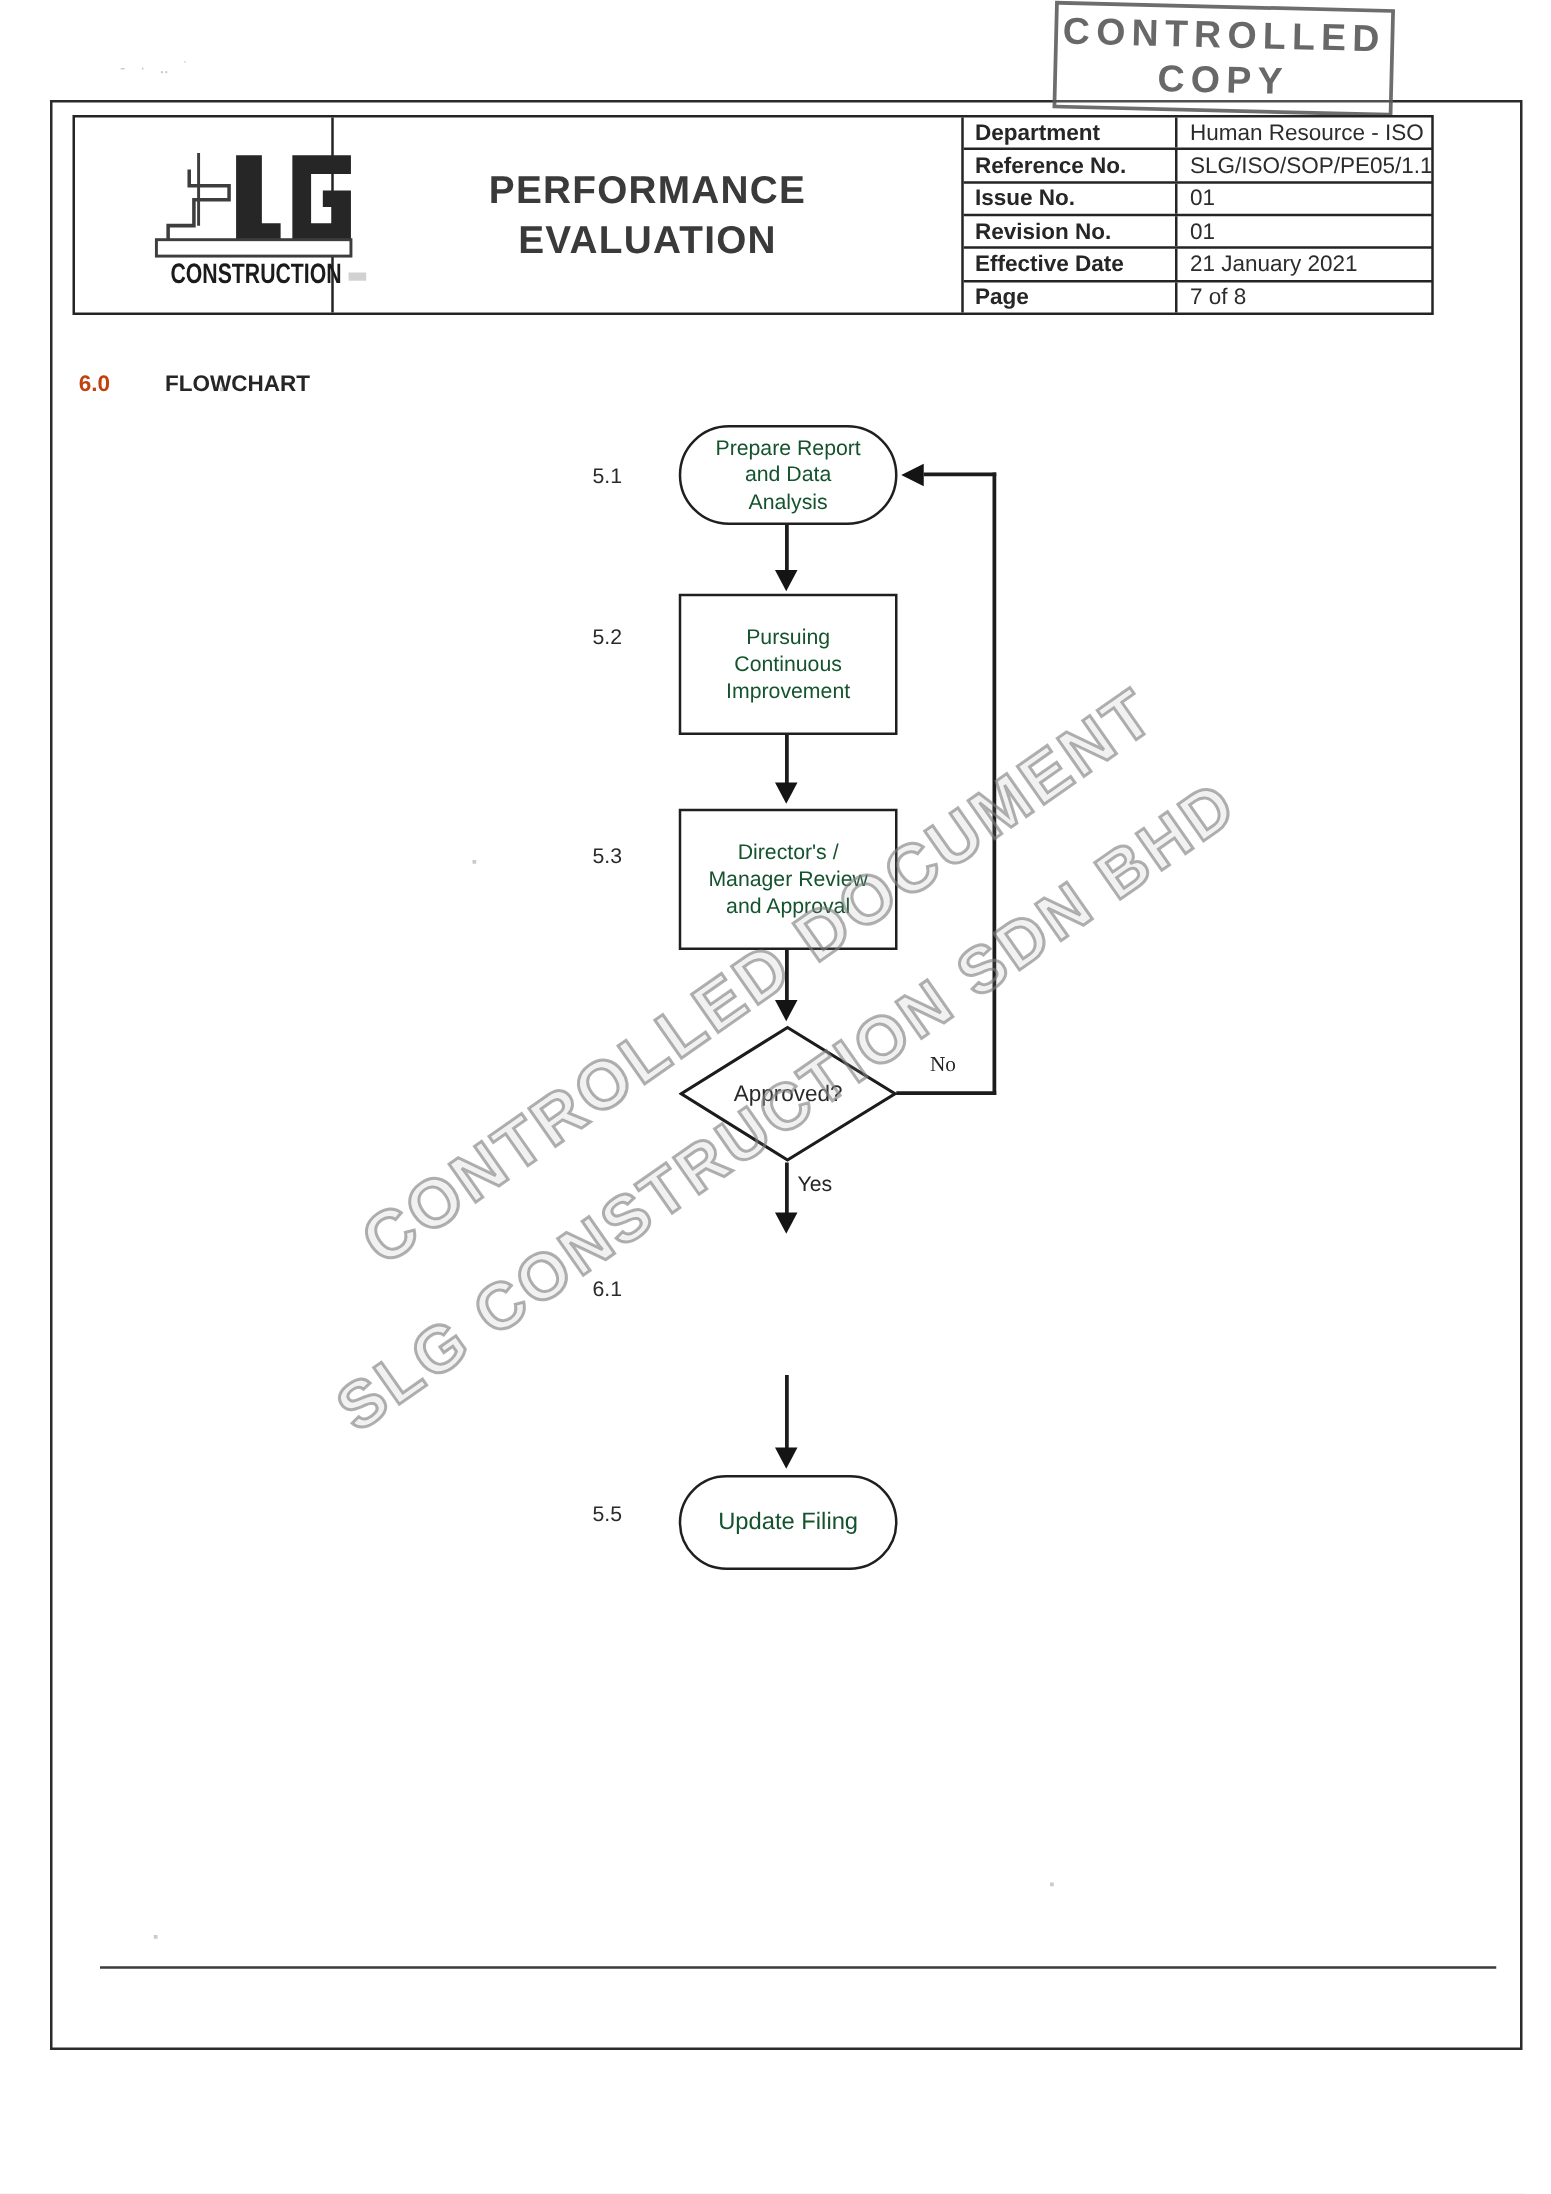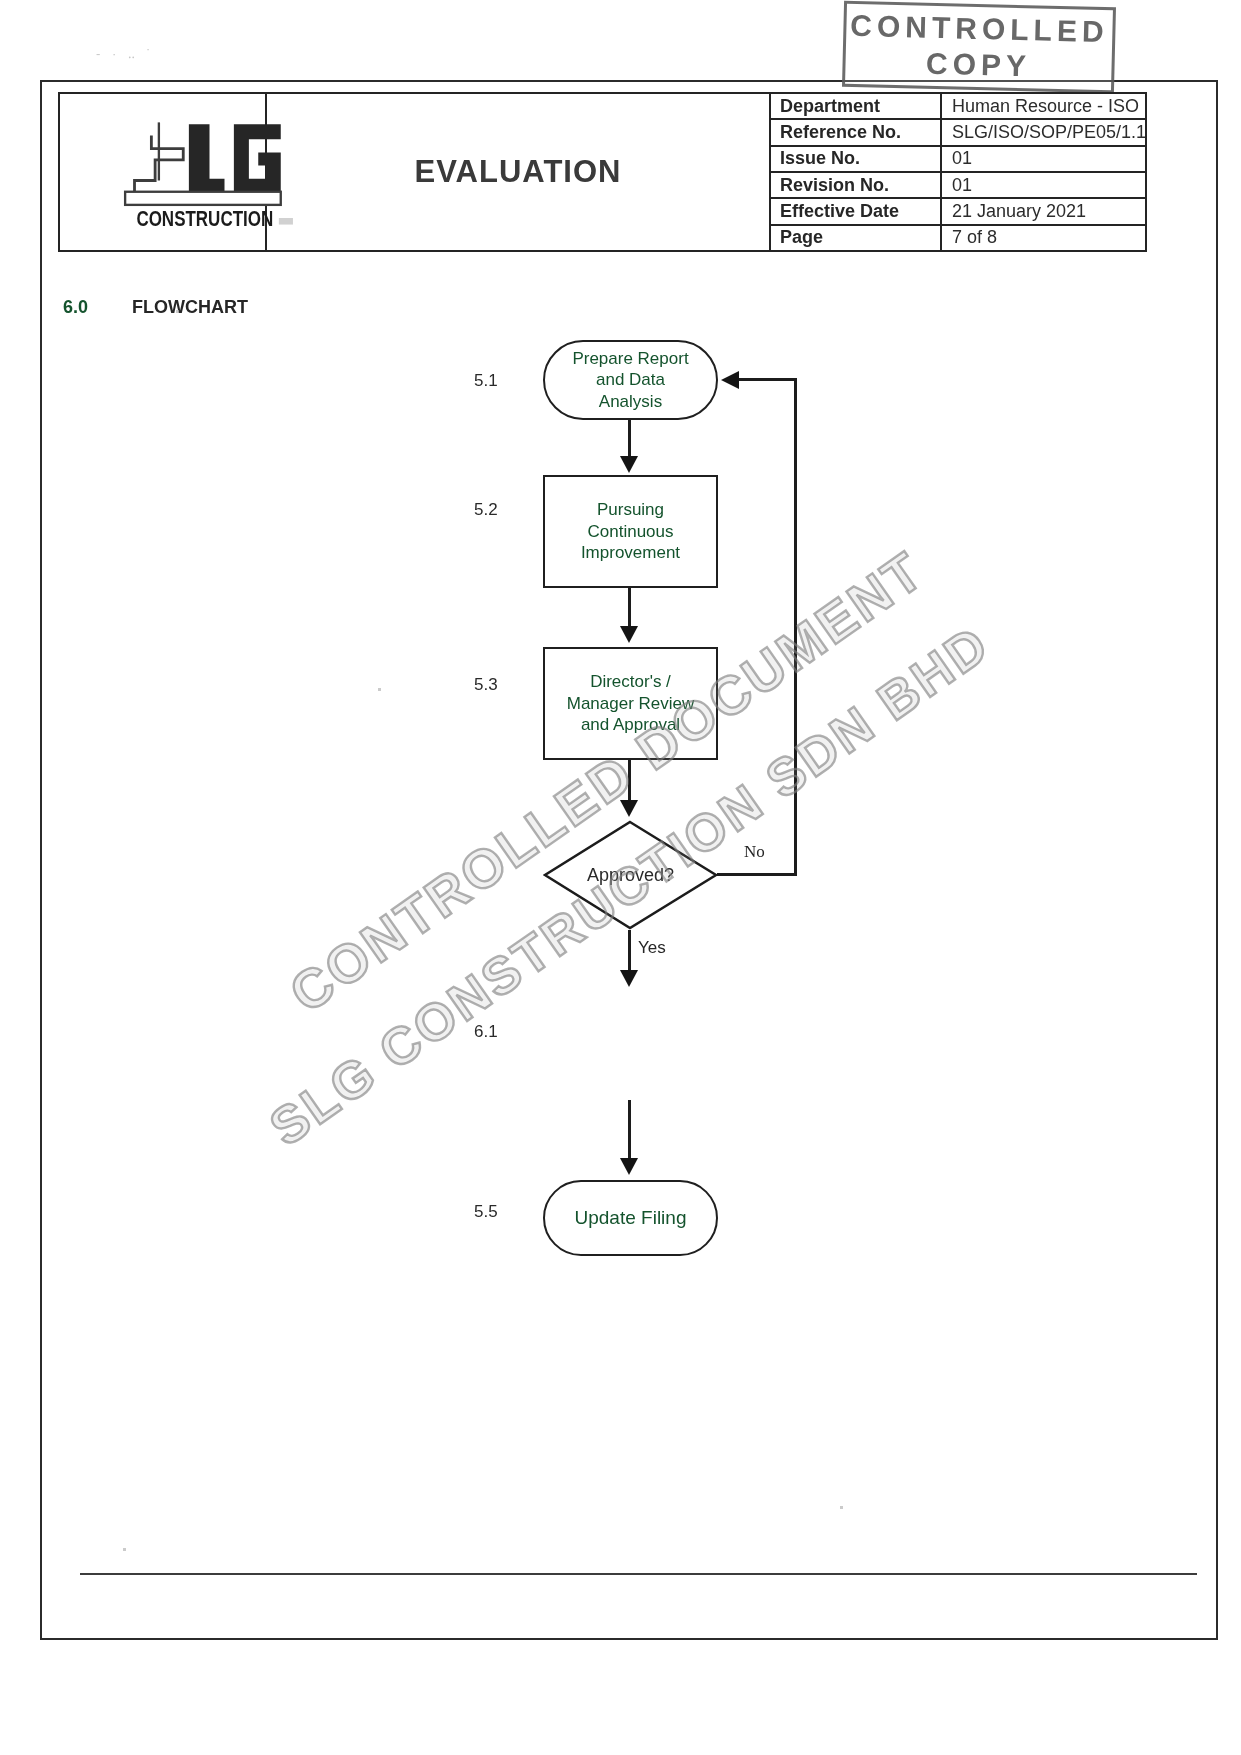--- a/index.html
+++ b/index.html
@@ -41,21 +41,21 @@
   }
   .info-cell{ flex:1; display:flex; flex-direction:column; }
   .irow{ flex:1; display:flex; border-top:2px solid #242424; align-items:center; }
   .irow:first-child{ border-top:none; }
   .ilabel{
     width:160px; flex:none; font-weight:bold; font-size:18px; padding-left:9px;
     border-right:2px solid #242424; align-self:stretch; display:flex; align-items:center; color:#262626;
   }
   .ival{ font-size:18px; padding-left:10px; color:#2c2c2c; }
   
-  .sec-num{ position:absolute; left:63px; top:297px; font-size:18px; font-weight:bold; color:#14532d;}
+  .sec-num{ position:absolute; left:63px; top:297px; font-size:18px; font-weight:bold; color:#c2410c;}
   .sec-title{ position:absolute; left:132px; top:297px; font-size:18px; font-weight:bold; color:#262626;}
   
   .node{
     position:absolute; left:543px; width:175px; box-sizing:border-box;
     border:2px solid #1f1f1f; background:#fff;
     display:flex; align-items:center; justify-content:center; text-align:center;
     font-size:17px; line-height:21.5px; color:#14532d; z-index:2;
   }
   .terminator{ border-radius:999px; }
   .stepnum{ position:absolute; left:474px; width:44px; font-size:17px; color:#2a2a2a; z-index:2;}
@@ -110,20 +110,21 @@
         <path d="M60 26 V88" fill="none" stroke="#3d3d3d" stroke-width="2.5"></path>
         <path d="M92 28 h22 v58 h16 v14 h-38 z" fill="#262626"></path>
         <path d="M140 28 h50 v16 h-34 v42 h18 v-14 h-8 v-14 h24 v42 h-50 z" fill="#262626"></path>
         <rect x="24" y="100" width="166" height="14" fill="#ffffff" stroke="#3d3d3d" stroke-width="2.5"></rect>
         <text x="36" y="137" font-size="24" font-weight="bold" fill="#1b1b1b" font-family="'Liberation Sans',sans-serif" textLength="146" lengthAdjust="spacingAndGlyphs">CONSTRUCTION</text>
         <rect x="188" y="128" width="15" height="7" fill="#9a9a9a" opacity="0.45"></rect>
       </svg>
     </div>
     <div class="title-cell">
       <div class="doc-title">
+        <div>PERFORMANCE</div>
         <div>EVALUATION</div>
       </div>
     </div>
     <div class="info-cell">
       <div class="irow">
         <div class="ilabel">Department</div>
         <div class="ival">Human Resource - ISO</div>
       </div>
       <div class="irow">
         <div class="ilabel">Reference No.</div>

